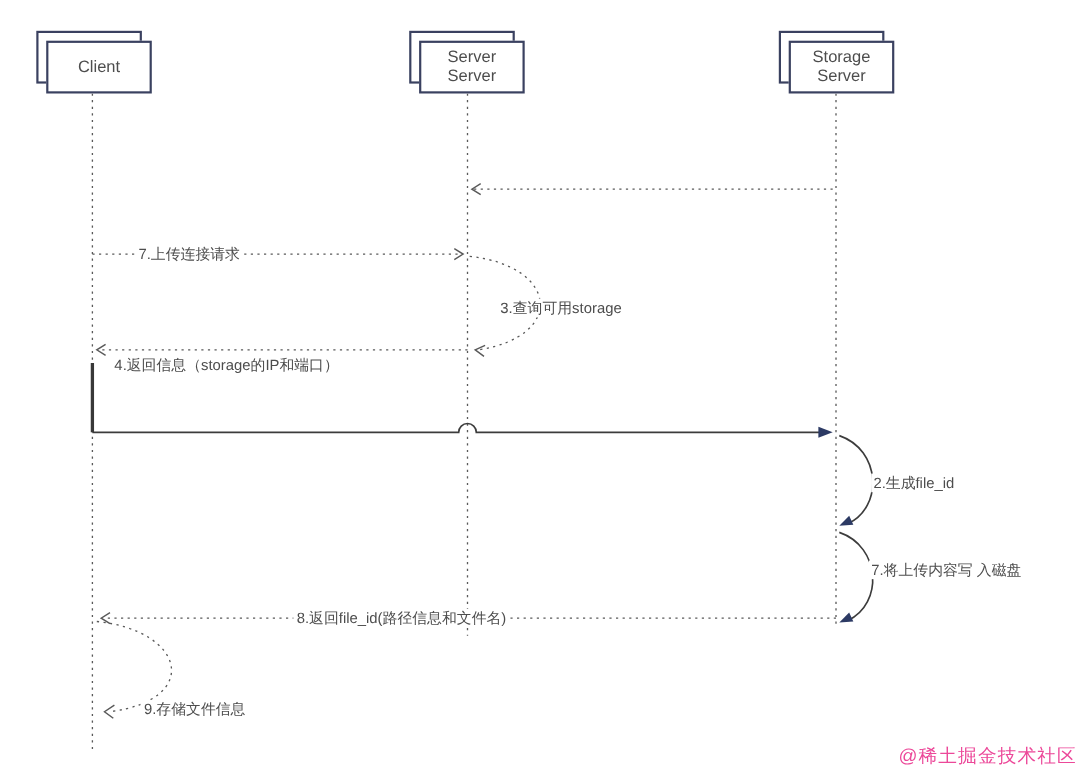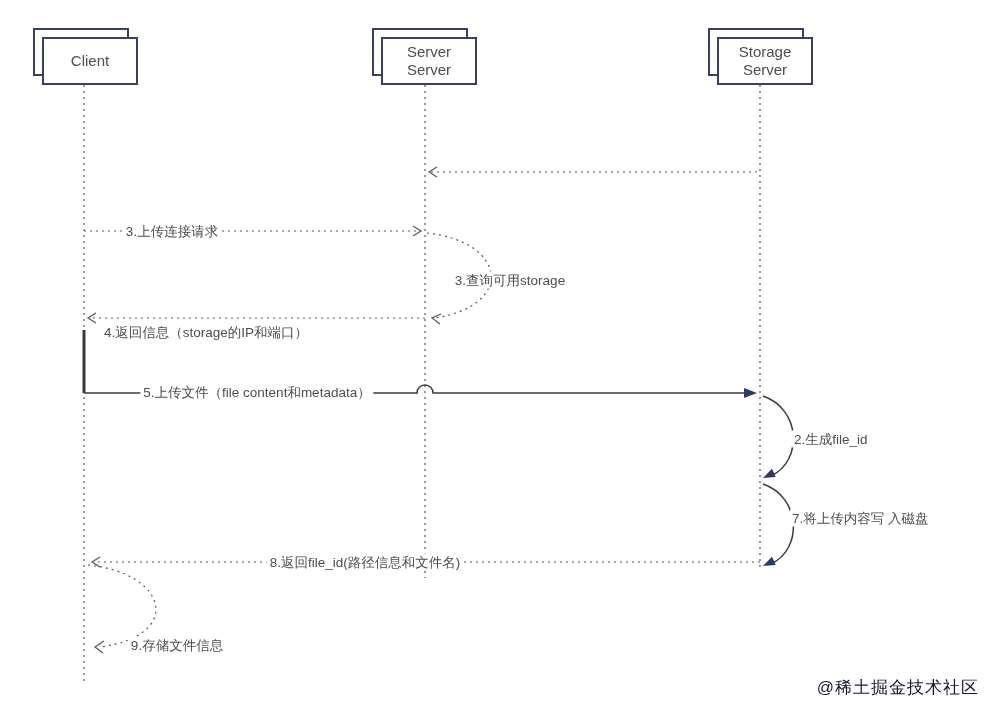--- a/index.html
+++ b/index.html
@@ -25,21 +25,21 @@
     background:#fff;padding:0 3px;white-space:nowrap;
     color:#4d4d4d;font-size:13.5px;line-height:17px;
   }
   .msg-label-left{
     position:absolute;transform:translateY(-50%);
     background:#fff;padding:0 2px;white-space:nowrap;
     color:#4d4d4d;font-size:13.5px;line-height:17px;
   }
   .watermark{
     position:absolute;right:12px;top:676px;
-    color:#0f172a;font-size:17px;letter-spacing:1px;white-space:nowrap;
+    color:#ec4899;font-size:17px;letter-spacing:1px;white-space:nowrap;
   }
 </style>
 </head>
 <body>
 
 <div id="canvas">
 
   <svg class="wires" width="991" height="702" viewBox="0 0 991 702">
 
     <path d="M84 85 V682" stroke="#595959" stroke-width="1.2" stroke-dasharray="2 4" fill="none"></path>
@@ -93,24 +93,23 @@
   </div>
 
   <div class="actor" style="left:708px">
     <div class="actor-back"></div>
     <div class="actor-front">
       <span>Storage</span>
       <span>Server</span>
     </div>
   </div>
 
-  <div class="msg-label" style="left:172px;top:231px">3.上传连接请求</div>
+  <div class="msg-label" style="left:172px;top:231px">7.上传连接请求</div>
   <div class="msg-label" style="left:510px;top:280px">3.查询可用storage</div>
   <div class="msg-label" style="left:206px;top:332px">4.返回信息（storage的IP和端口）</div>
-  <div class="msg-label" style="left:257px;top:392px">5.上传文件（file content和metadata）</div>
   <div class="msg-label-left" style="left:792px;top:439px">2.生成file_id</div>
   <div class="msg-label-left" style="left:790px;top:518px">7.将上传内容写 入磁盘</div>
   <div class="msg-label" style="left:365px;top:562px">8.返回file_id(路径信息和文件名)</div>
   <div class="msg-label" style="left:177px;top:645px">9.存储文件信息</div>
 
   <div class="watermark">@稀土掘金技术社区</div>
 
 </div>
 
 </body></html>

